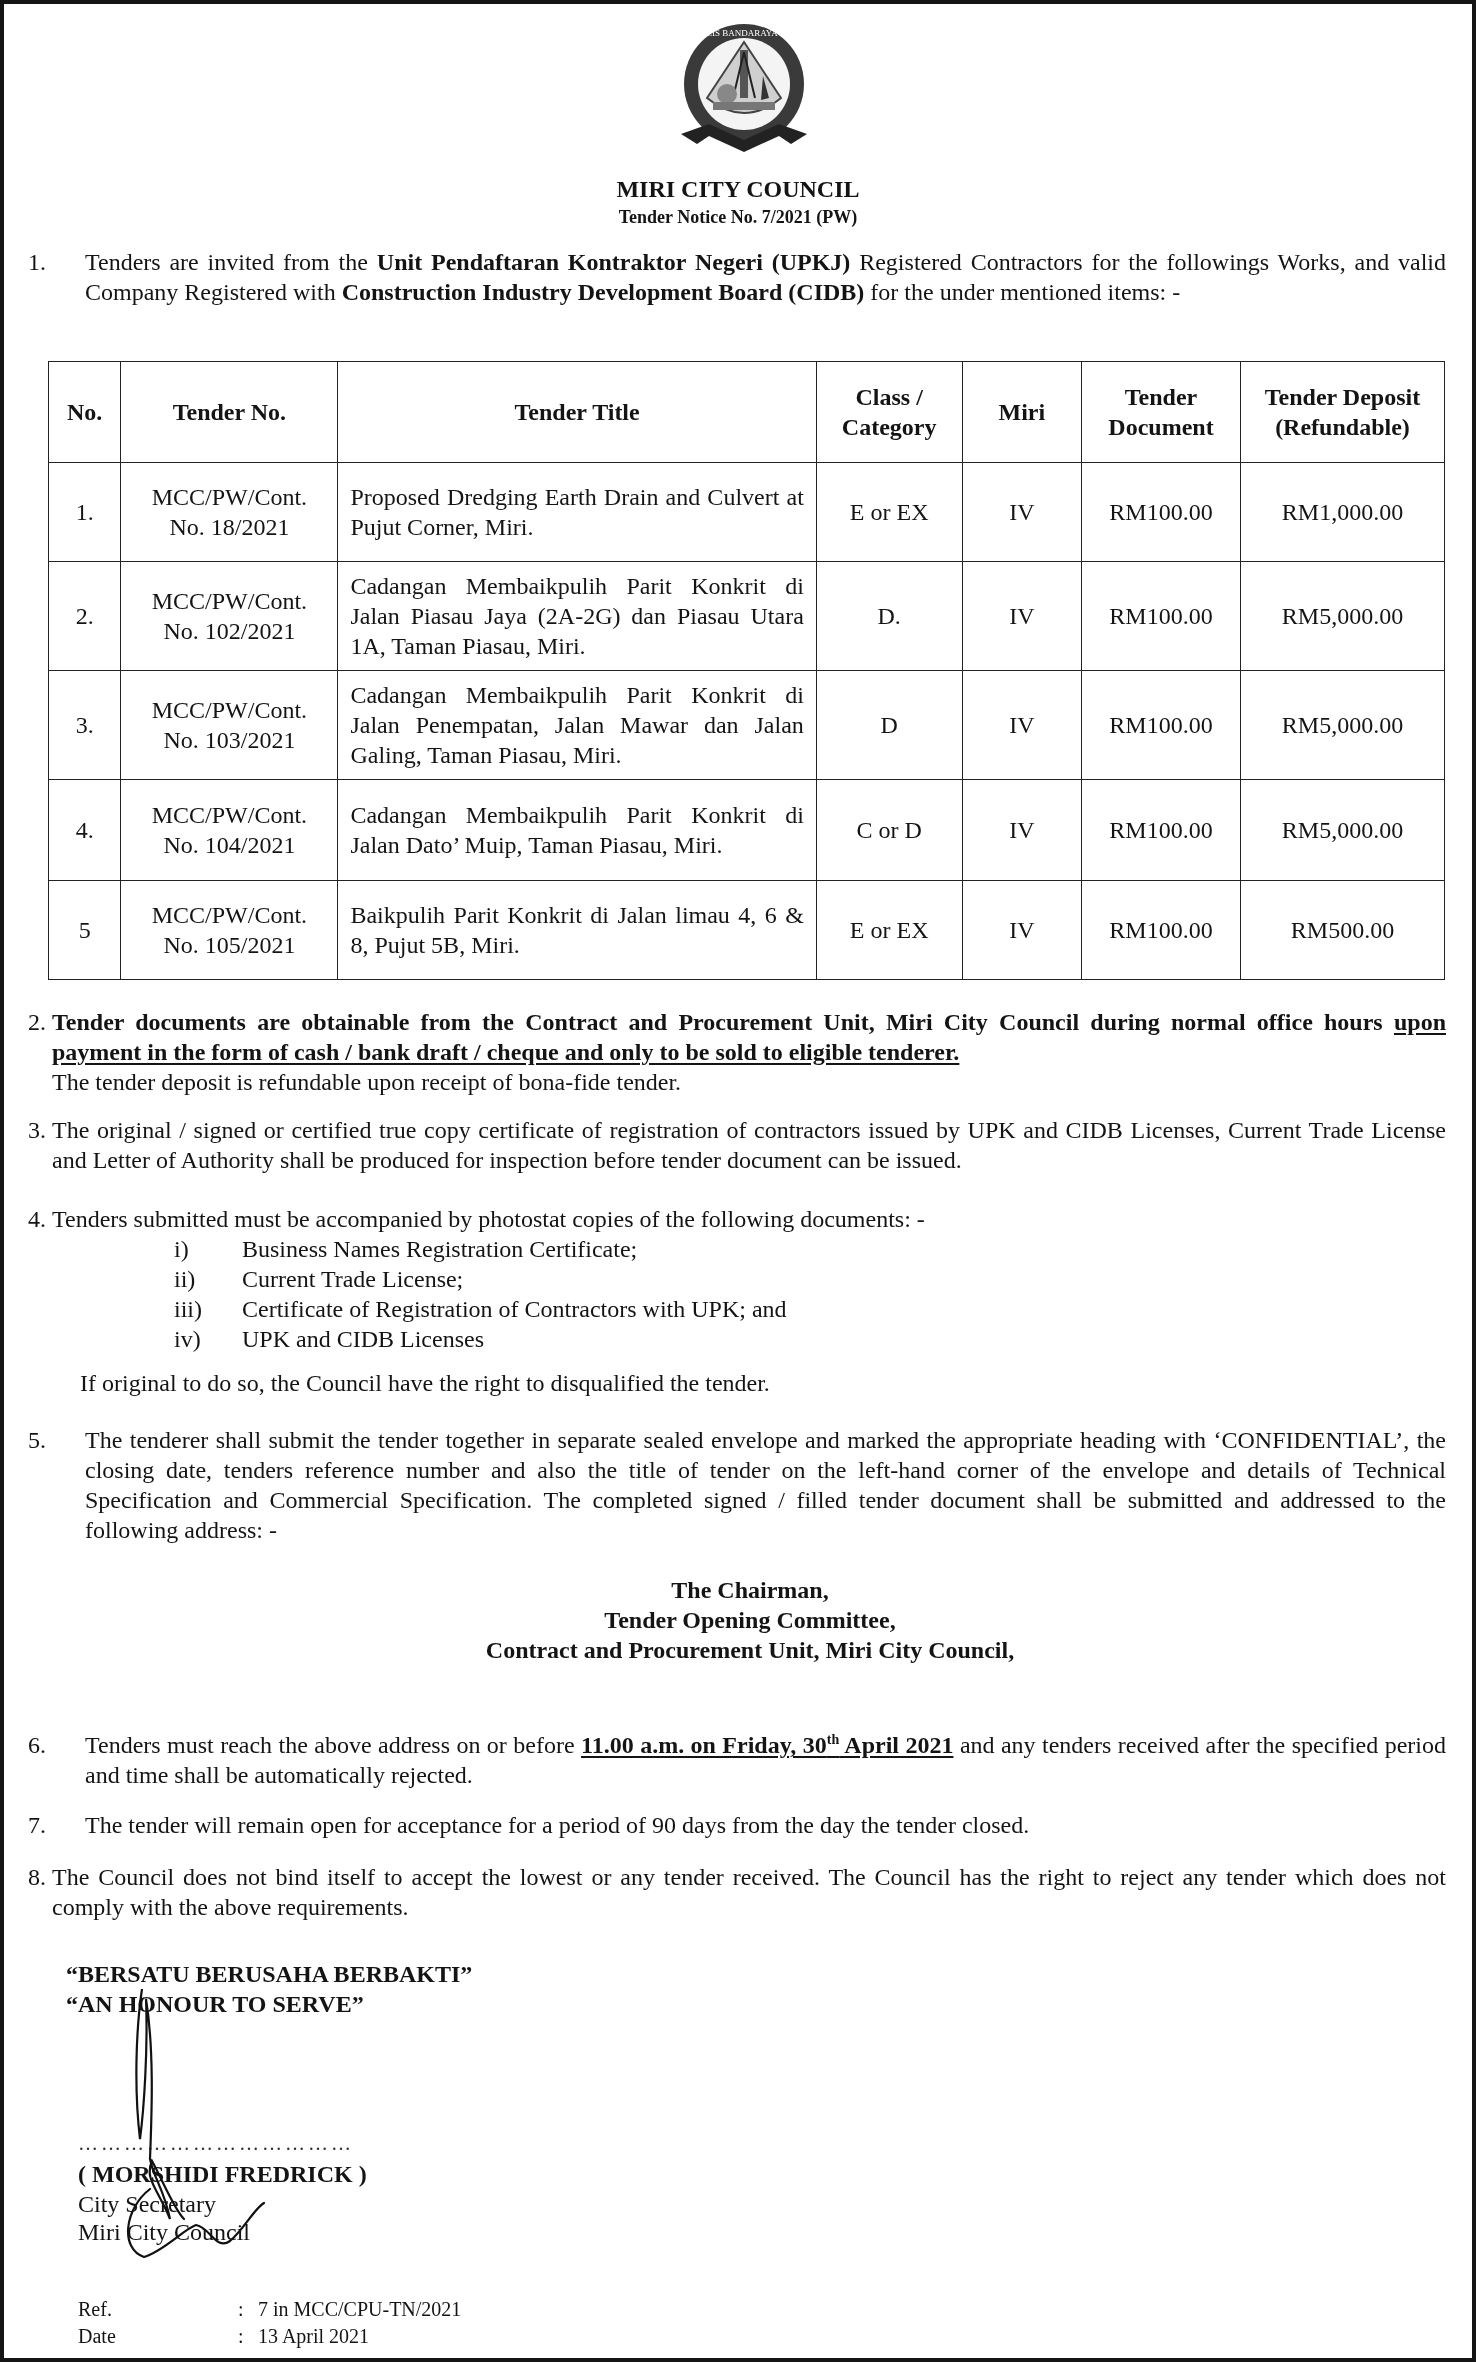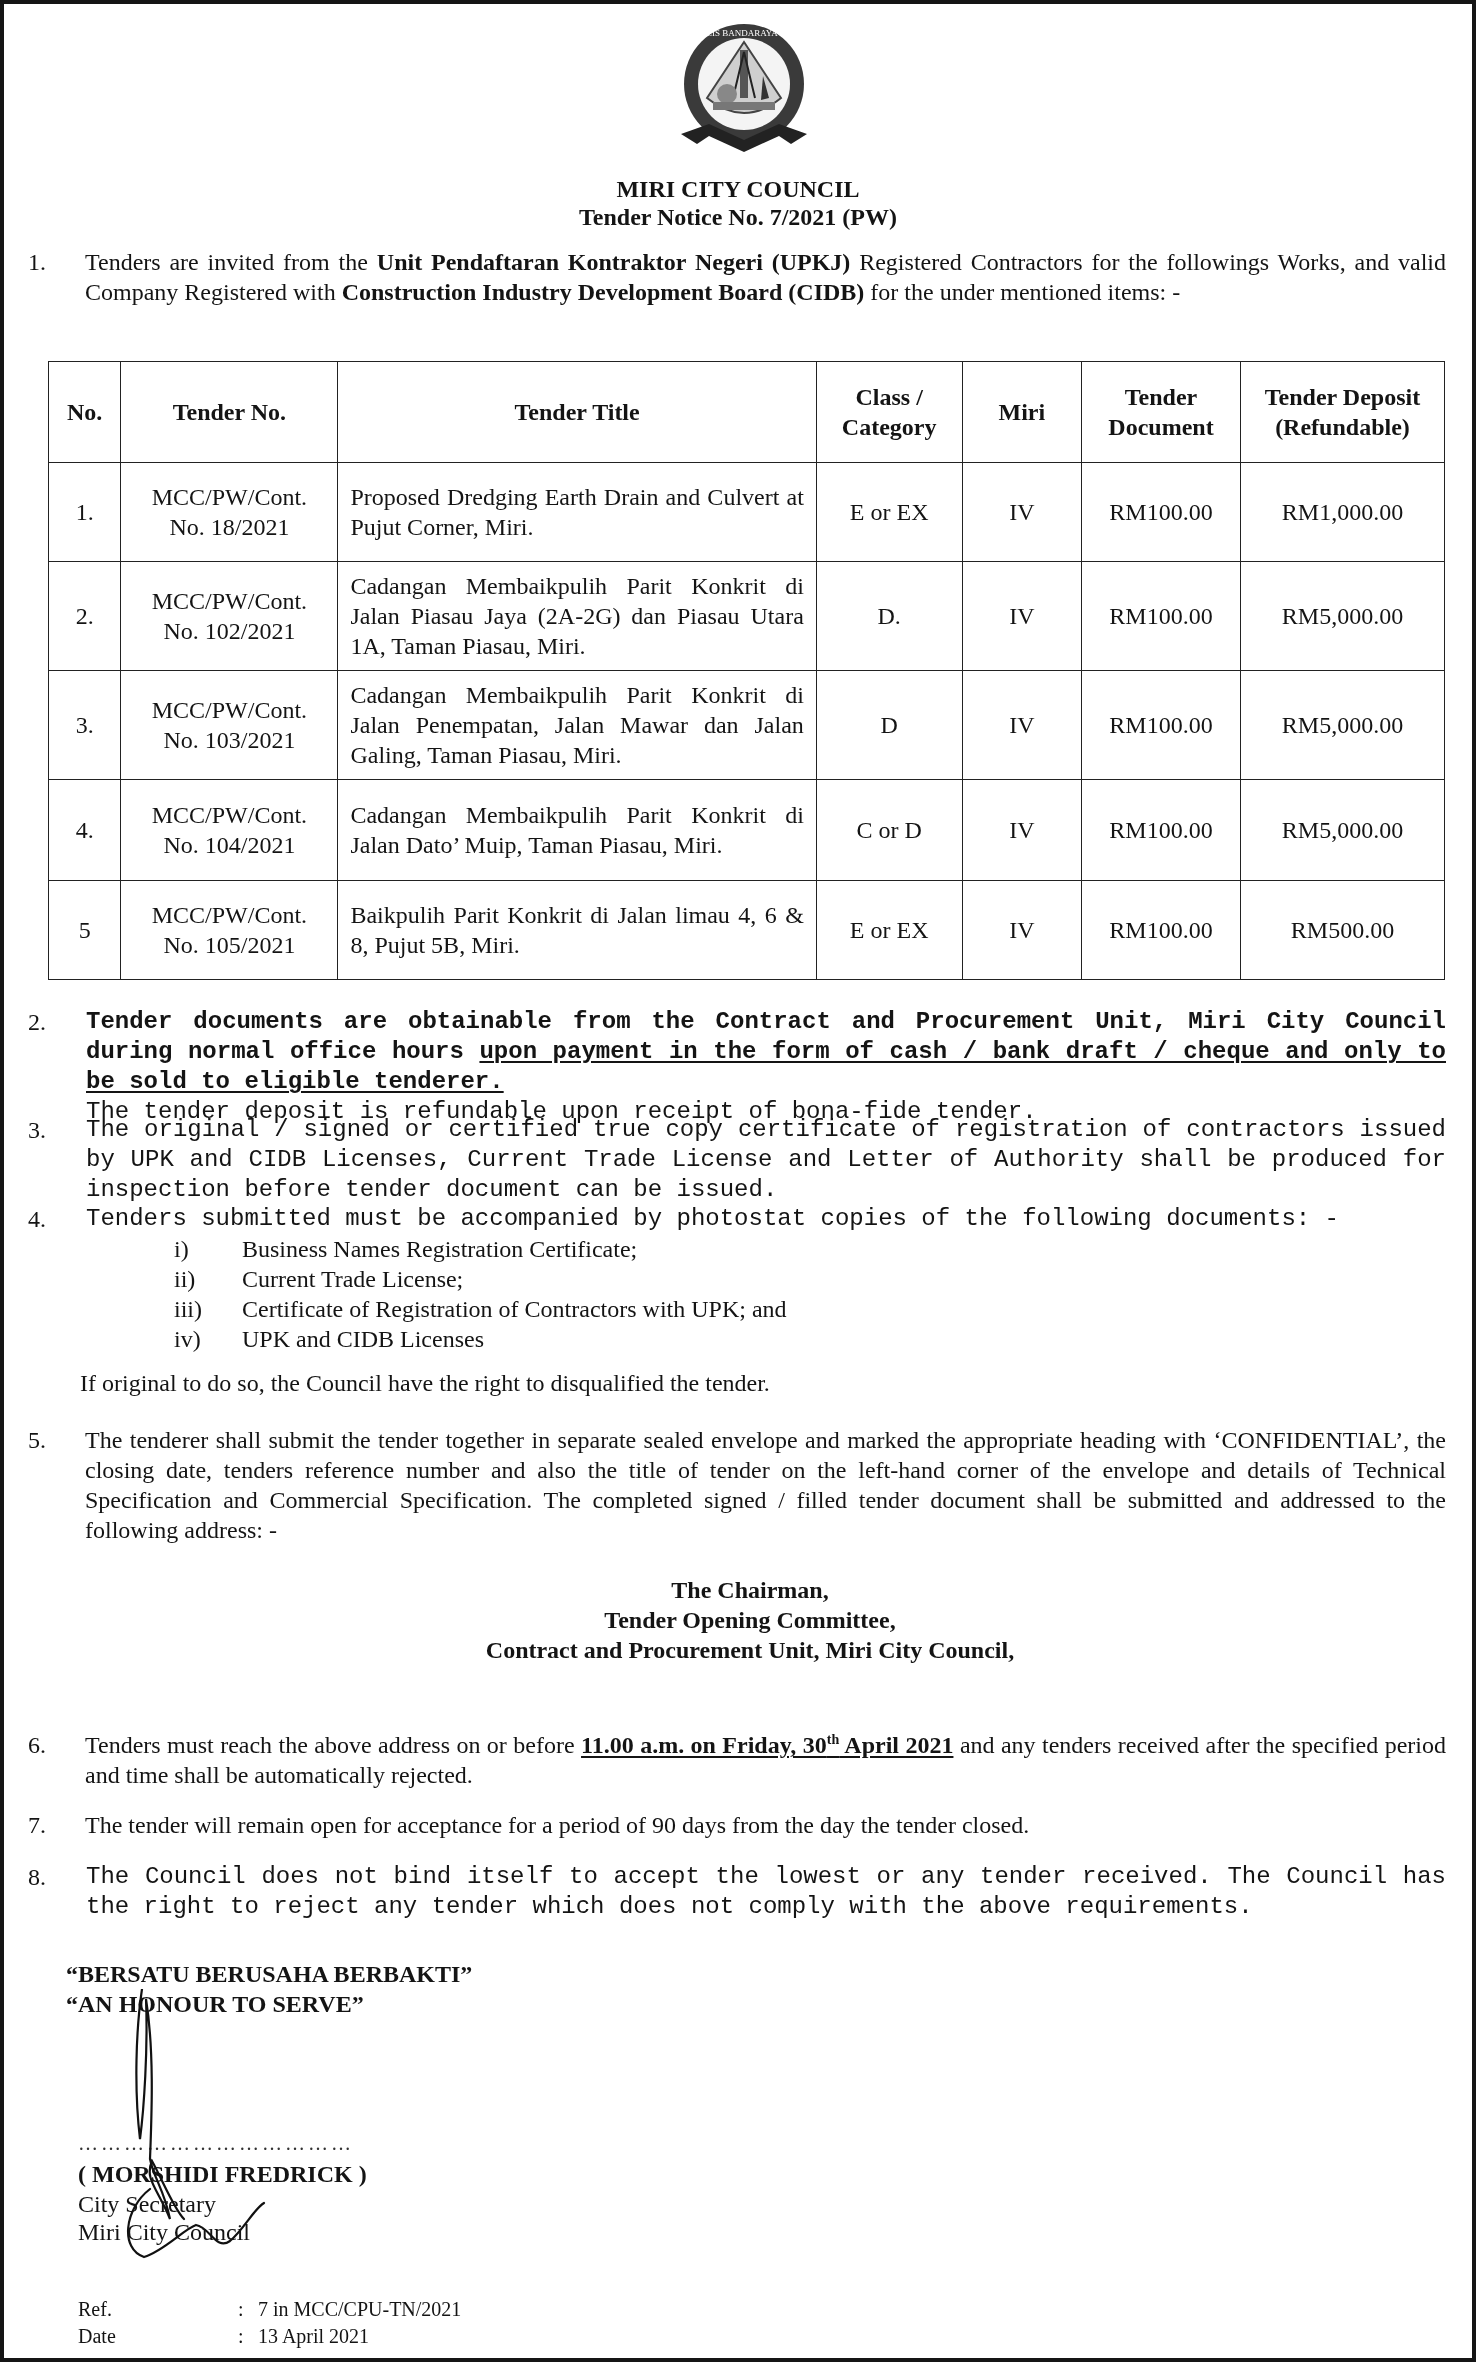--- a/index.html
+++ b/index.html
@@ -6,26 +6,26 @@
   body { width: 1476px; height: 2362px; position: relative; overflow: hidden; }
   .page {
     position: absolute; left: 4px; top: 4px; width: 1468px; height: 2354px;
     background: #ffffff; color: #141414;
     font-family: "Liberation Serif", "DejaVu Serif", serif;
     font-size: 24px; line-height: 30px;
   }
   .logo { position: absolute; left: 665px; top: 12px; width: 150px; height: 150px; }
   .hdr { position: absolute; left: 0; width: 1468px; text-align: center; font-weight: bold; }
   .hdr.t1 { top: 170px; font-size: 24px; }
-  .hdr.t2 { top: 198px; font-size: 24px; }
+  .hdr.t2 { top: 198px; font-size: 18px; }
 
   .para { position: absolute; left: 24px; width: 1418px; text-align: justify; }
   .para .num { position: absolute; left: 0; top: 0; width: 40px; }
   .para .body { margin-left: 57px; }
-  .para .body.tight { margin-left: 58px; font-family: Liberation Mono, monospace; }
+  .para .body.tight { margin-left: 24px; }
   .just-last { text-align-last: left; }
   b { font-weight: bold; }
   u { text-decoration: underline; text-decoration-thickness: 2px; text-underline-offset: 3px; }
 
   table.tenders {
     position: absolute; left: 44px; top: 357px; width: 1397px;
     border-collapse: collapse; font-size: 24px; line-height: 30px;
   }
   table.tenders th, table.tenders td { border: 1.5px solid #222; text-align: center; vertical-align: middle; padding: 0 6px; }
   table.tenders th { font-weight: bold; height: 100px; padding: 0 4px; }

